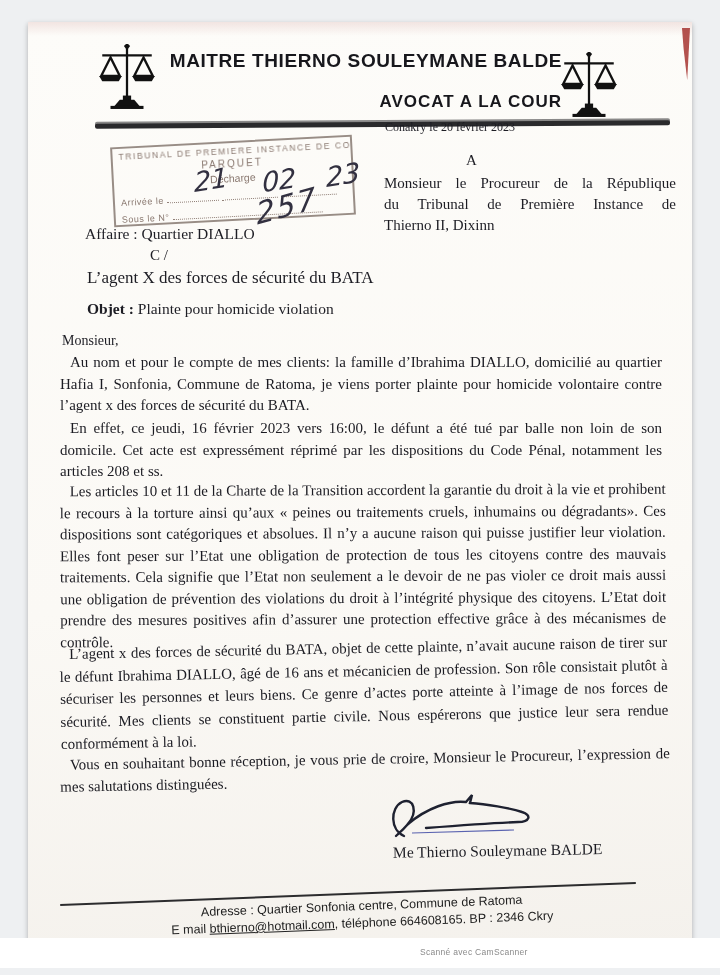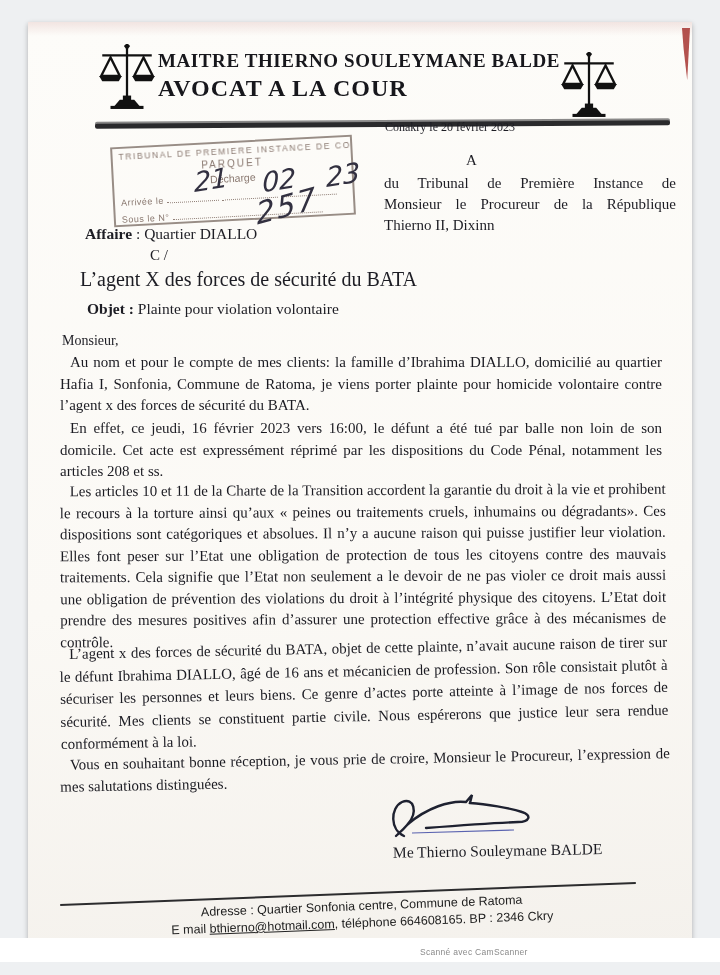--- a/index.html
+++ b/index.html
@@ -27,24 +27,24 @@
     position:absolute; right:2px; top:6px; width:8px; height:52px;
     background:#a63430; opacity:.85;
     clip-path:polygon(0 0, 100% 0, 65% 100%, 20% 40%);
   }
 
   
   .letterhead { position:absolute; left:30px; right:30px; top:22px; height:88px; }
   .scale { position:absolute; width:62px; height:66px; }
   .scale.left  { left:38px;  top:0; }
   .scale.right { right:42px; top:8px; }
-  .lh-titles { position:absolute; left:100px; right:100px; top:6px; text-align:left;
-    font-family:Liberation Serif, serif; font-weight:bold; color:#17171c; }
+  .lh-titles { position:absolute; left:100px; right:100px; top:6px; text-align:right;
+    font-family:Liberation Sans, sans-serif; font-weight:bold; color:#17171c; }
   .lh-line1 { font-size:19px; letter-spacing:.6px; }
-  .lh-line2 { font-size:24px; letter-spacing:1px; margin-top:3px; }
+  .lh-line2 { font-size:17px; letter-spacing:1px; margin-top:20px; }
   .lh-rule {
     position:absolute; left:37px; top:78px; width:575px; height:5px;
     background:#2a2a2c; border-radius:2px; transform:rotate(-.35deg);
     box-shadow:0 -2px 0 rgba(42,42,44,.55);
   }
 
   
   .date-line { position:absolute; left:385px; top:120px; font-size:12px; }
   .recipient { position:absolute; left:384px; top:150px; width:292px; font-size:15px; line-height:21px; }
   .recipient .to { margin-left:82px; margin-bottom:2px; }
@@ -69,23 +69,23 @@
     position:absolute; font-family:"DejaVu Sans", sans-serif; font-style:italic;
     color:#323040; font-size:27px; font-weight:500; transform:rotate(-6deg) skewX(-8deg);
   }
   .hand.d1 { left:80px;  top:20px; }
   .hand.d2 { left:148px; top:24px; }
   .hand.d3 { left:212px; top:22px; }
   .hand.num { left:140px; top:48px; font-size:30px; transform:rotate(-12deg) skewX(-10deg); letter-spacing:2px; }
 
   
   .affaire { position:absolute; left:85px; top:225px; font-size:15.5px; }
-  .affaire b { font-weight:bold; }
+  .affaire b { font-weight:normal; }
   .versus { position:absolute; left:150px; top:247px; font-size:15px; }
-  .defendant { position:absolute; left:80px; top:268px; font-size:20px;font-family:Liberation Serif, serif; }
+  .defendant { position:absolute; left:87px; top:268px; font-size:17px;font-family:Liberation Serif, serif; }
   .objet { position:absolute; left:87px; top:300px; font-size:15.5px; }
   .salutation { position:absolute; left:62px; top:333px; font-size:14px; }
 
   
   .para { position:absolute; left:60px; width:602px; font-size:15px; line-height:21.5px;
     text-align:justify; text-indent:10px; color:#1b1b22; }
   .para.pa1 { top:352px; }
   .para.pa2 { top:418px;font-family:Liberation Serif, serif; }
   .para.pa3 { top:480px; width:606px; transform:rotate(-.25deg); }
   .para.pa4 { top:637px; width:608px; transform:rotate(-1.15deg); line-height:22.5px; }
@@ -97,21 +97,21 @@
 
   
   .footer-rule { position:absolute; left:60px; top:893px; width:576px; height:2px;
     background:#2c2c2e; transform:rotate(-2.2deg); }
   .footer-text { position:absolute; left:92px; top:898px; width:540px; text-align:center;
     font-family:"Liberation Sans", sans-serif; font-size:12.5px; line-height:17px;
     transform:rotate(-2.2deg); color:#222; }
   .footer-text .email { text-decoration:underline; }
 
   
-  .cs-strip { position:absolute; left:0; right:0; top:938px; height:24px; background:#ffffff; }
+  .cs-strip { position:absolute; left:0; right:0; top:938px; height:30px; background:#ffffff; }
   .cs-text { position:absolute; left:420px; top:9px;
     font-family:"Liberation Sans", sans-serif; font-size:8.5px; color:#8a8a8a; letter-spacing:.3px; }
 </style>
 </head>
 <body>
 
 <div id="stage">
   <div class="page">
     <div class="page-top-noise"></div>
     <div class="red-sliver"></div>
@@ -154,22 +154,22 @@
         </g>
       </svg>
       <div class="lh-rule"></div>
     </div>
   </div>
 
   <div class="date-line">Conakry le 20 février 2023</div>
 
   <div class="recipient">
     <div class="to">A</div>
+    <div class="jline">Monsieur le Procureur de la République</div>
     <div class="jline">du Tribunal de Première Instance de</div>
-    <div class="jline">Monsieur le Procureur de la République</div>
     <div class="lline">Thierno II, Dixinn</div>
   </div>
 
   <div class="stamp">
     <div class="s1">TRIBUNAL DE PREMIERE INSTANCE DE CONAKRY</div>
     <div class="s2">PARQUET</div>
     <div class="s3">Décharge</div>
     <div class="row arrive">
       <span>Arrivée le</span>
       <span class="dots" style="width:52px"></span>
@@ -185,21 +185,21 @@
     <span class="hand d3">23</span>
     <span class="hand num">257</span>
   </div>
 
   <div class="affaire">
     <b>Affaire</b><span> : </span><span>Quartier DIALLO</span>
   </div>
   <div class="versus">C /</div>
   <div class="defendant">L’agent X des forces de sécurité du BATA</div>
   <div class="objet">
-    <b>Objet :</b><span> Plainte pour violation volontaire</span>
+    <b>Objet :</b><span> Plainte pour homicide violation</span>
   </div>
   <div class="salutation">Monsieur,</div>
 
   <p class="para pa1">Au nom et pour le compte de mes clients: la famille d’Ibrahima DIALLO, domicilié au quartier Hafia I, Sonfonia, Commune de Ratoma, je viens porter plainte pour homicide volontaire contre l’agent x des forces de sécurité du BATA.</p>
   <p class="para pa2">En effet, ce jeudi, 16 février 2023 vers 16:00, le défunt a été tué par balle non loin de son domicile. Cet acte est expressément réprimé par les dispositions du Code Pénal, notamment les articles 208 et ss.</p>
   <p class="para pa3">Les articles 10 et 11 de la Charte de la Transition accordent la garantie du droit à la vie et prohibent le recours à la torture ainsi qu’aux « peines ou traitements cruels, inhumains ou dégradants». Ces dispositions sont catégoriques et absolues. Il n’y a aucune raison qui puisse justifier leur violation. Elles font peser sur l’Etat une obligation de protection de tous les citoyens contre des mauvais traitements. Cela signifie que l’Etat non seulement a le devoir de ne pas violer ce droit mais aussi une obligation de prévention des violations du droit à l’intégrité physique des citoyens. L’Etat doit prendre des mesures positives afin d’assurer une protection effective grâce à des mécanismes de contrôle.</p>
   <p class="para pa4">L’agent x des forces de sécurité du BATA, objet de cette plainte, n’avait aucune raison de tirer sur le défunt Ibrahima DIALLO, âgé de 16 ans et mécanicien de profession. Son rôle consistait plutôt à sécuriser les personnes et leurs biens. Ce genre d’actes porte atteinte à l’image de nos forces de sécurité. Mes clients se constituent partie civile. Nous espérerons que justice leur sera rendue conformément à la loi.</p>
   <p class="para pa5">Vous en souhaitant bonne réception, je vous prie de croire, Monsieur le Procureur, l’expression de mes salutations distinguées.</p>
 
   <svg class="sig-img" viewBox="0 0 160 50">

